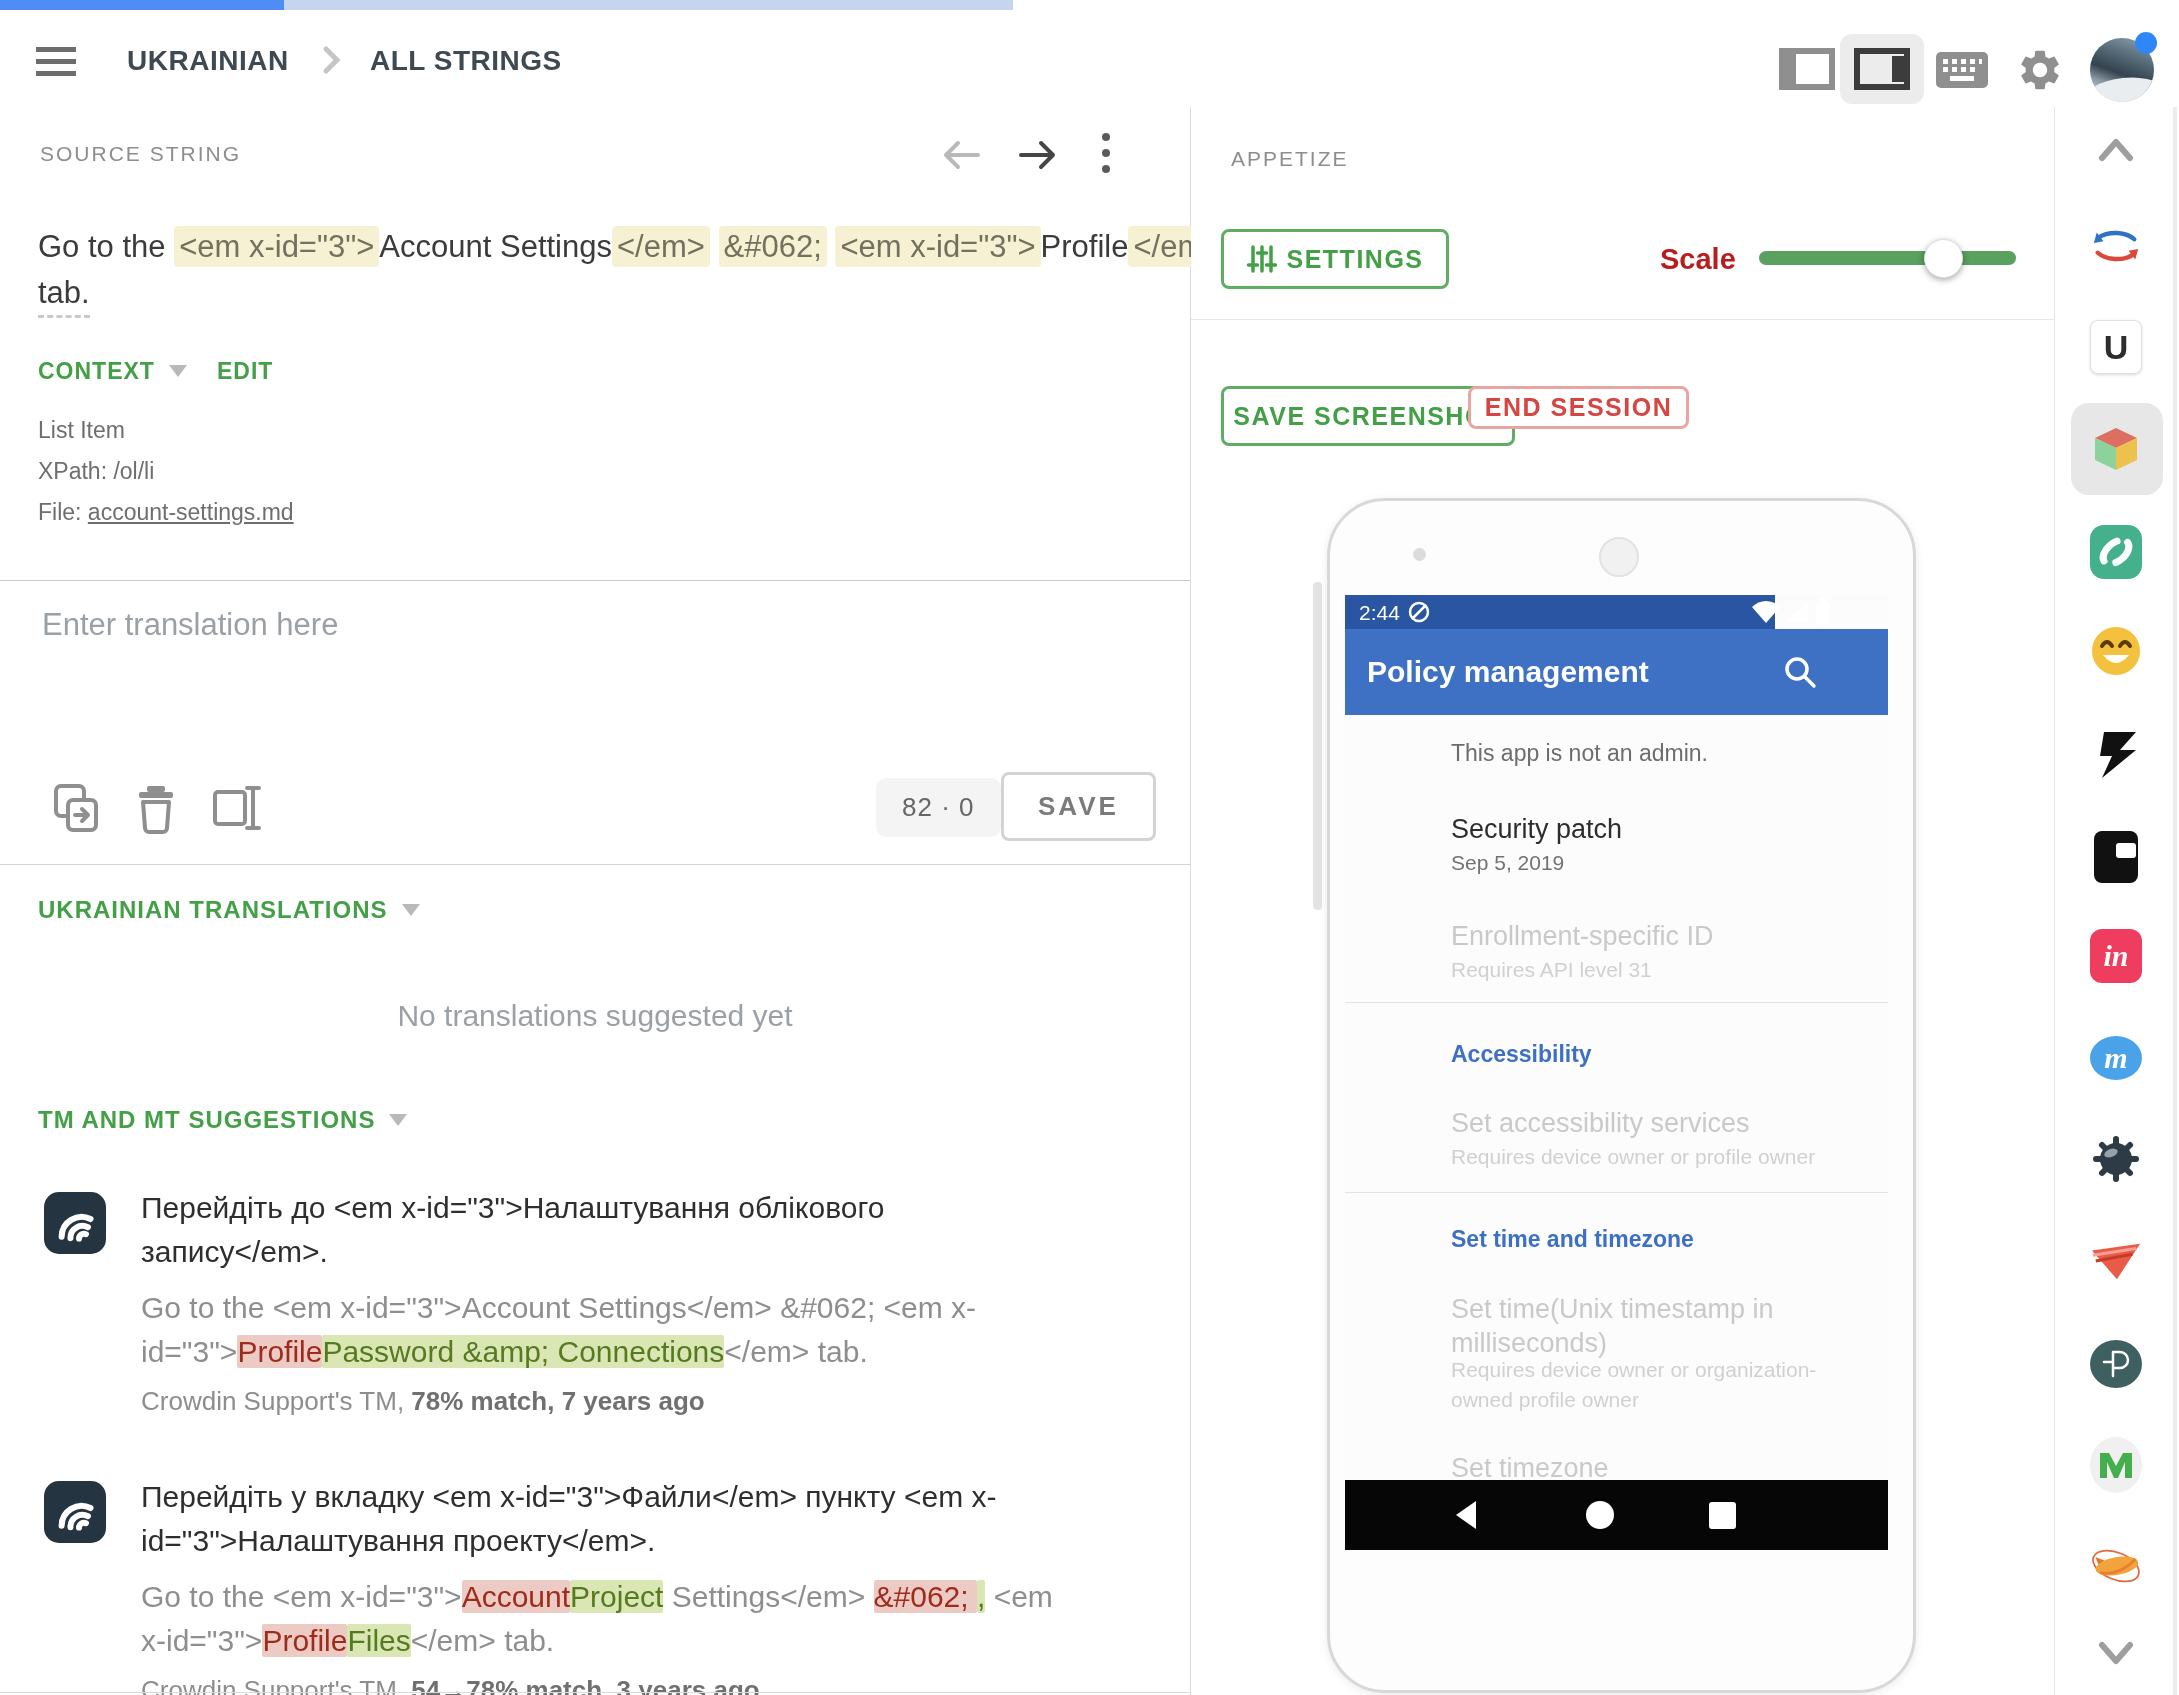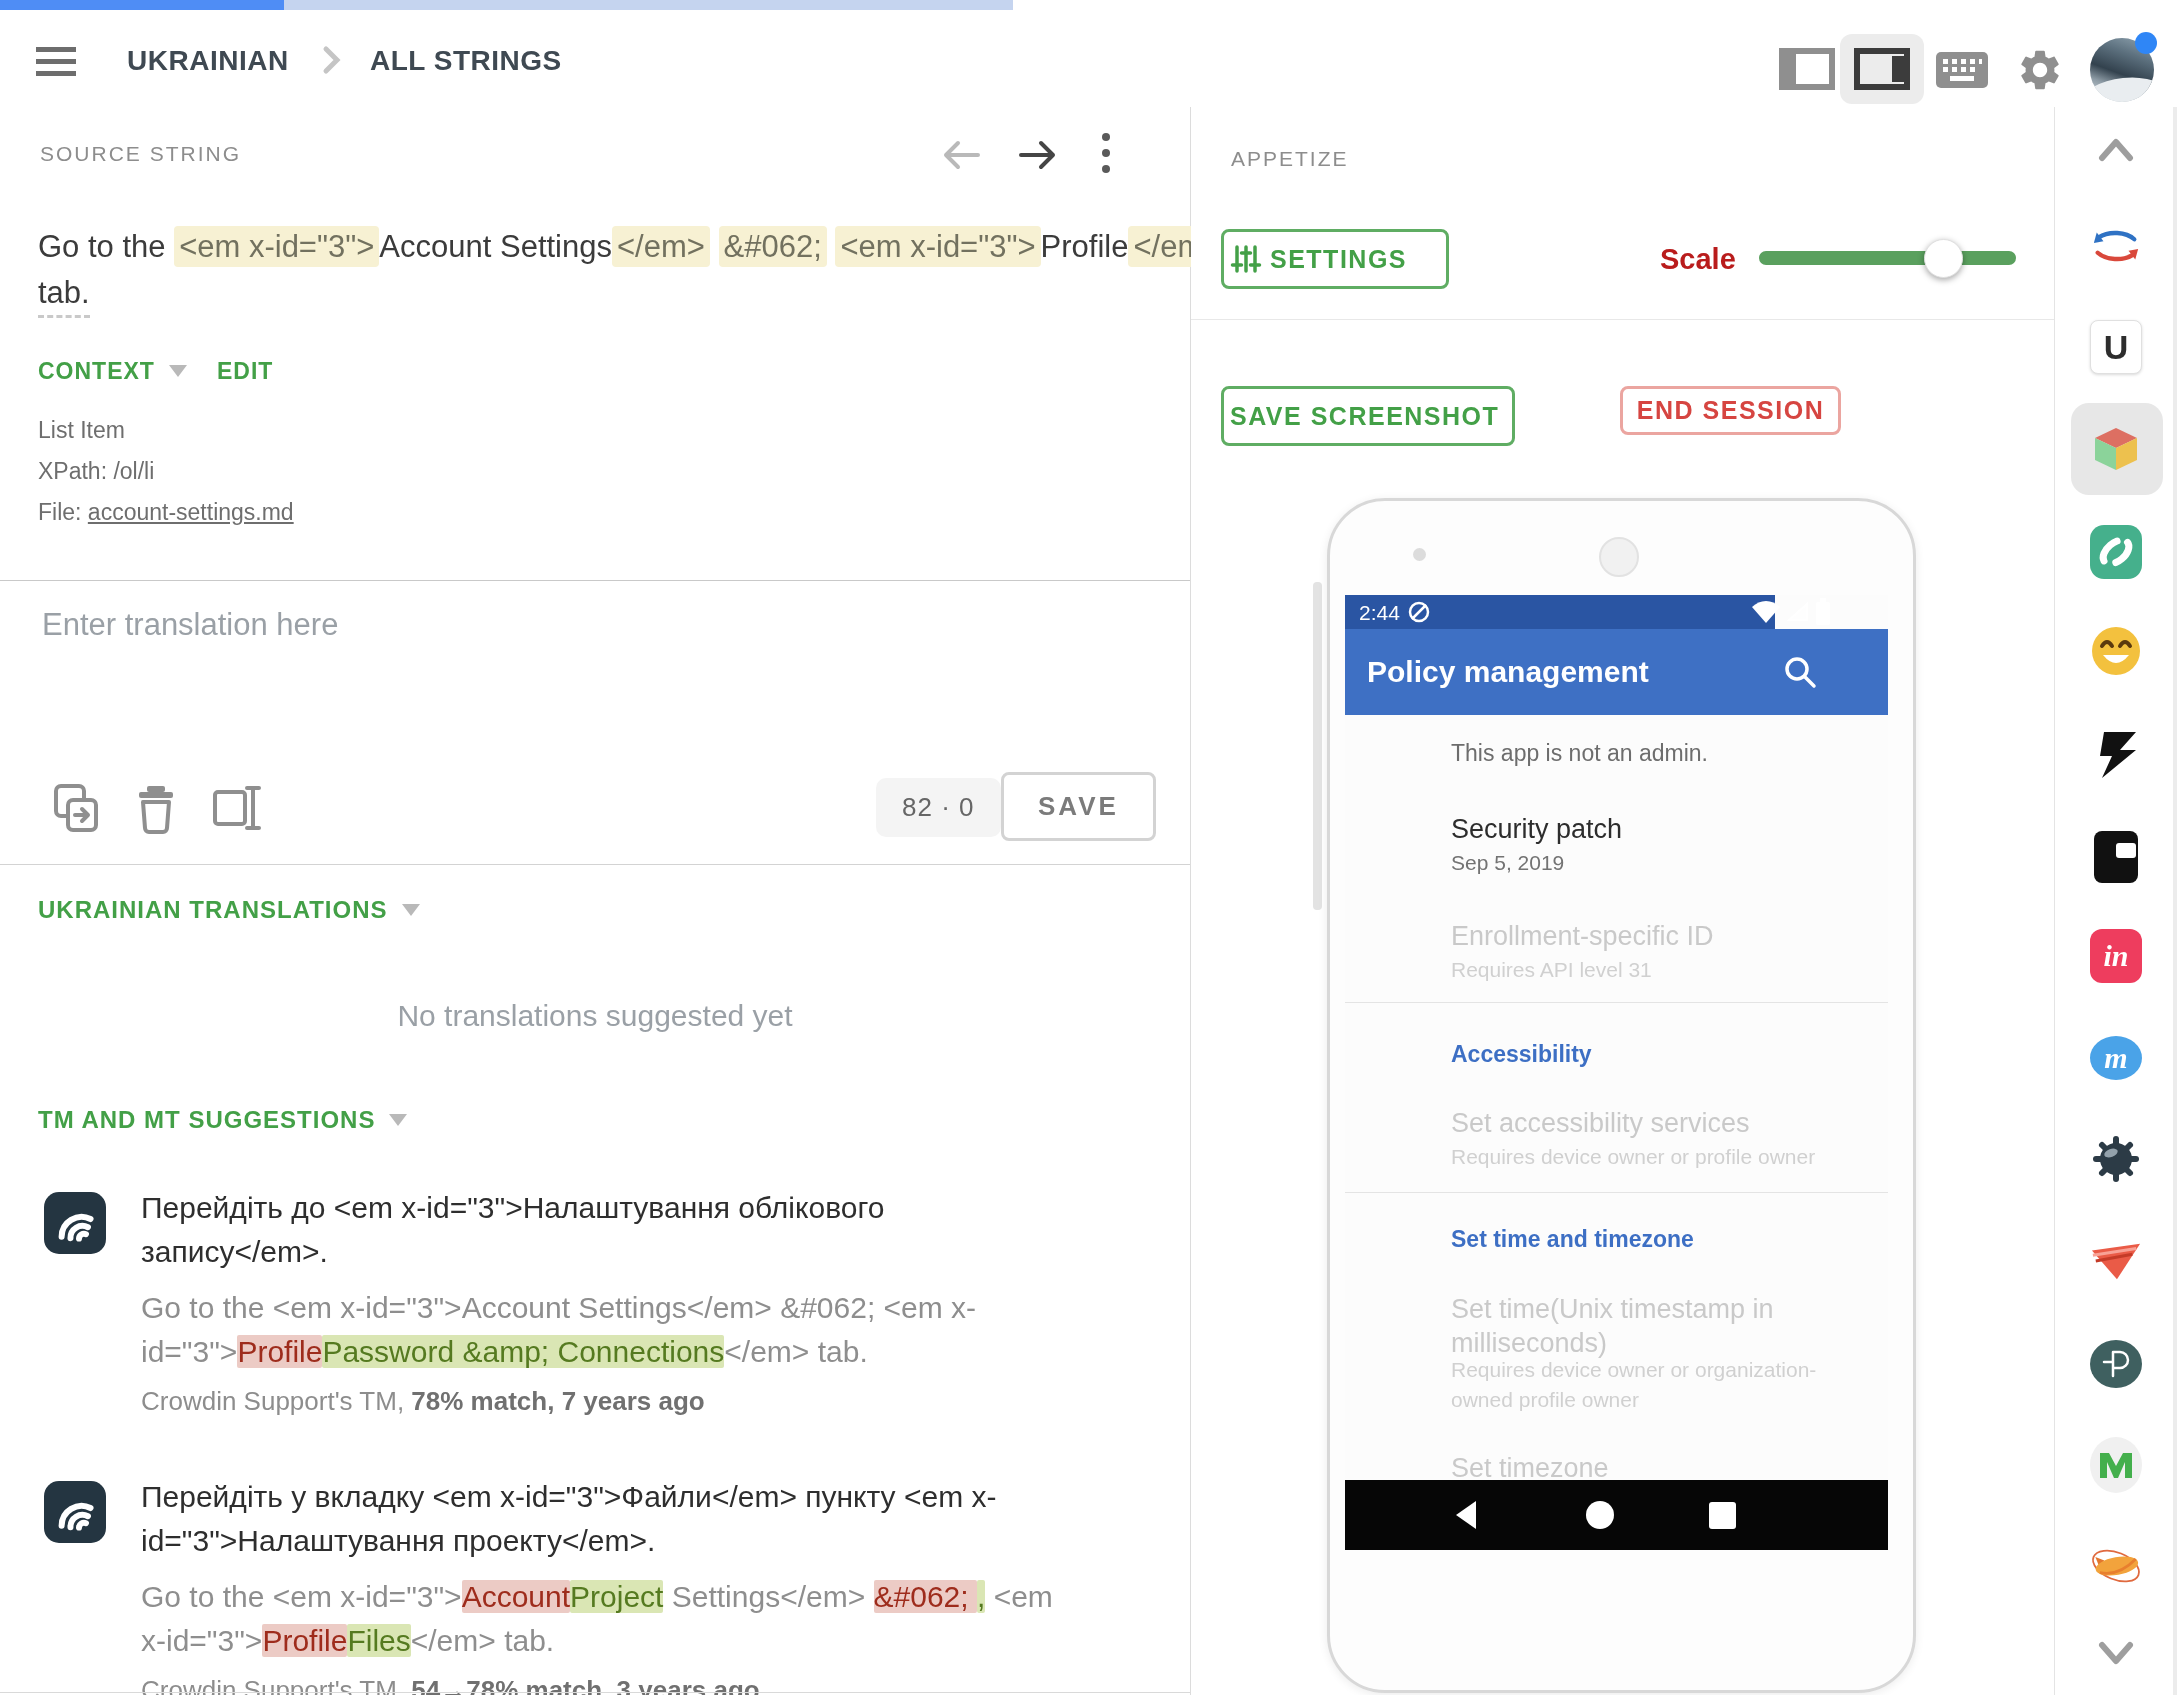--- a/index.html
+++ b/index.html
@@ -57,21 +57,21 @@
   .sect-header{font-size:24px;font-weight:700;color:#43a047;letter-spacing:1px}
   .empty-msg{font-size:30px;color:#9aa0a6}
 
   .sline{font-size:30px;line-height:44px;white-space:nowrap}
   .sline.ua{color:#2e2e2e}
   .sline.en{color:#8e8e8e}
   .smeta{font-size:26px;color:#8d8d8d;margin-top:12px}
   .tm-badge{width:62px;height:62px;border-radius:15px;background:#243541}
 
   
-  .gbtn{display:flex;align-items:center;justify-content:flex-start;gap:8px;border:3px solid #5fad63;
+  .gbtn{display:flex;align-items:center;justify-content:center;gap:8px;border:3px solid #5fad63;
         border-radius:8px;background:#fff;color:#43a047;font-weight:700;font-size:25px;
         letter-spacing:1.5px;font-family:inherit}
   .rbtn{border:3px solid #eba5a0;border-radius:8px;background:#fff;color:#d64541;font-weight:700;
         font-size:25px;letter-spacing:1.5px;font-family:inherit;display:flex;align-items:center;justify-content:center}
   .scale-label{font-size:29px;font-weight:700;color:#b91c1c}
   .slider-track{width:257px;height:14px;border-radius:7px;background:#5aa05e}
   .slider-thumb{width:37px;height:37px;border-radius:50%;background:#fff;border:1px solid #e0e0e0;
         box-shadow:0 2px 6px rgba(0,0,0,.35)}
 
   
@@ -279,21 +279,21 @@
   <span>SETTINGS</span>
 </button>
 
 <div class="abs scale-label" style="left:1660px;top:243px">Scale</div>
 <div class="abs slider-track" style="left:1759px;top:251px"></div>
 <div class="abs slider-thumb" style="left:1924px;top:239px"></div>
 
 <div class="abs divider" style="left:1191px;top:319px;width:863px;background:#e8e8e8"></div>
 
 <button class="abs gbtn" style="left:1221px;top:386px;width:294px;height:60px">SAVE SCREENSHOT</button>
-<button class="abs rbtn" style="left:1620px;top:386px;width:221px;height:49px">END SESSION</button>
+<button class="abs rbtn" style="left:1468px;top:386px;width:221px;height:43px">END SESSION</button>
 
 <div class="abs scrollbar-v" style="left:1313px;top:582px;width:9px;height:328px"></div>
 
 <div class="abs phone-frame"></div>
 <div class="abs" style="left:1413px;top:548px;width:13px;height:13px;border-radius:50%;background:#dcdcdc"></div>
 <div class="abs" style="left:1599px;top:537px;width:36px;height:36px;border-radius:50%;background:#f1f1f1;border:2px solid #e2e2e2"></div>
 
 <div class="abs phone-screen"></div>
 
 <div class="abs p-status">

